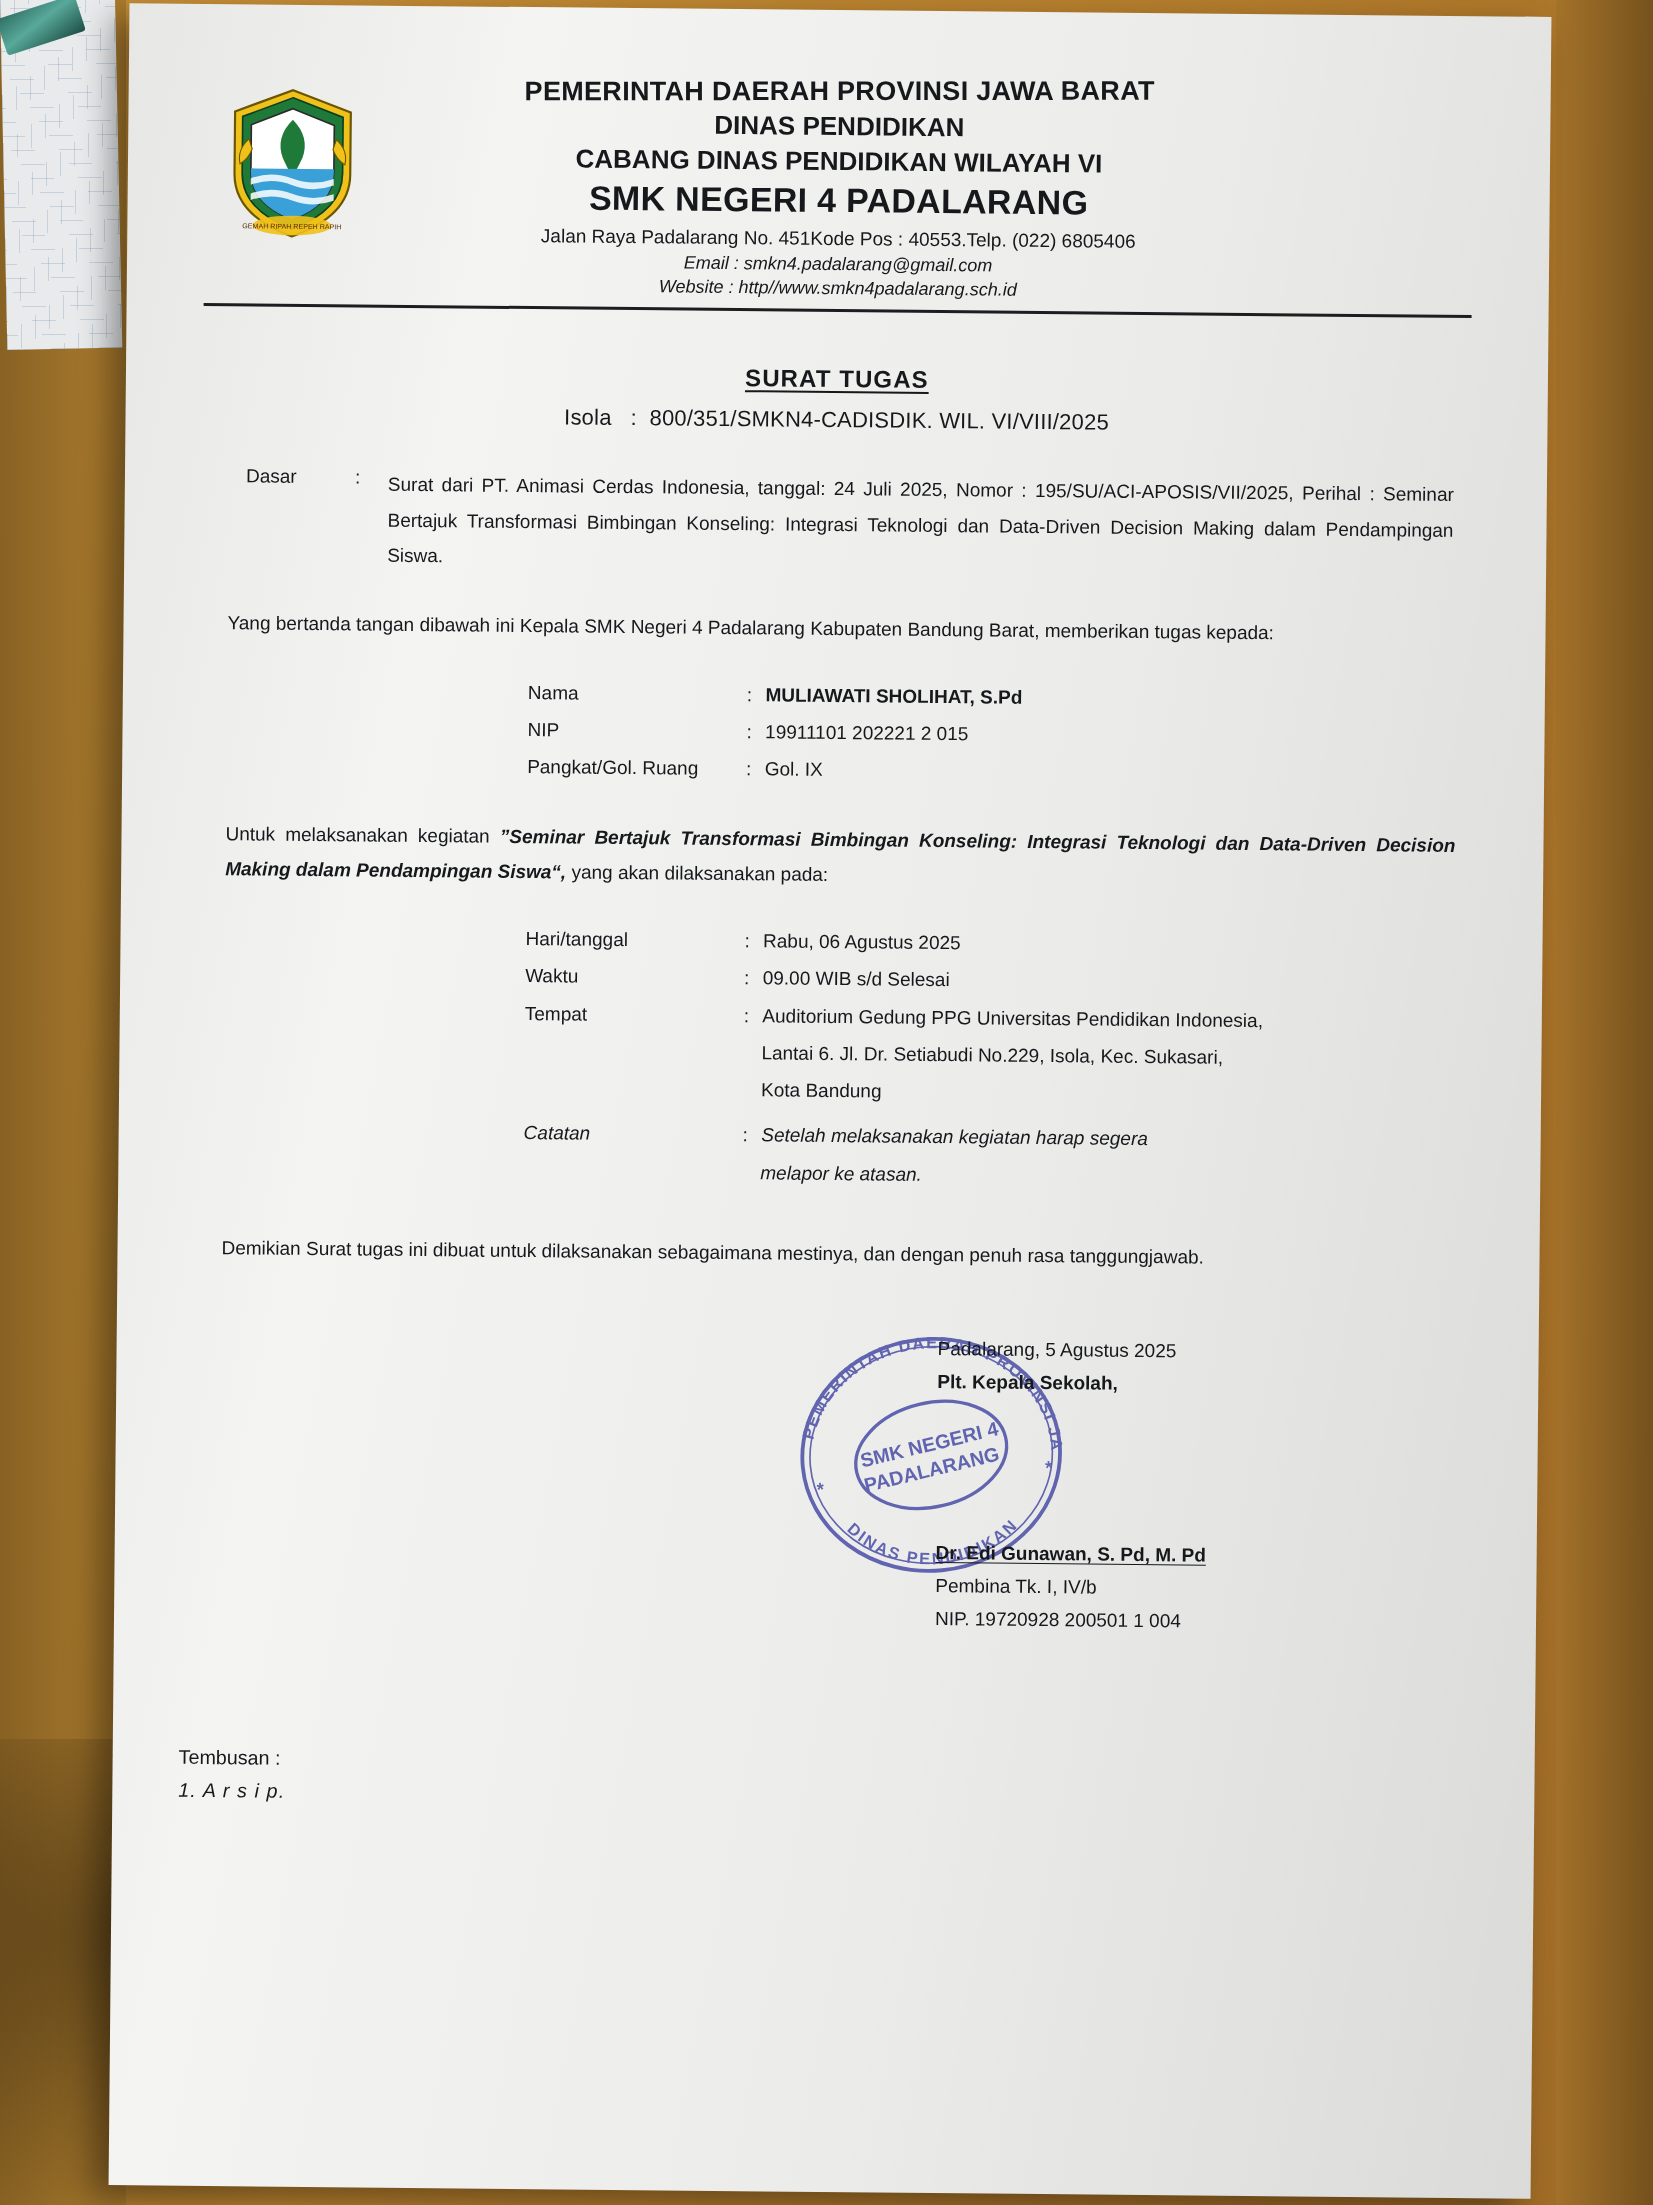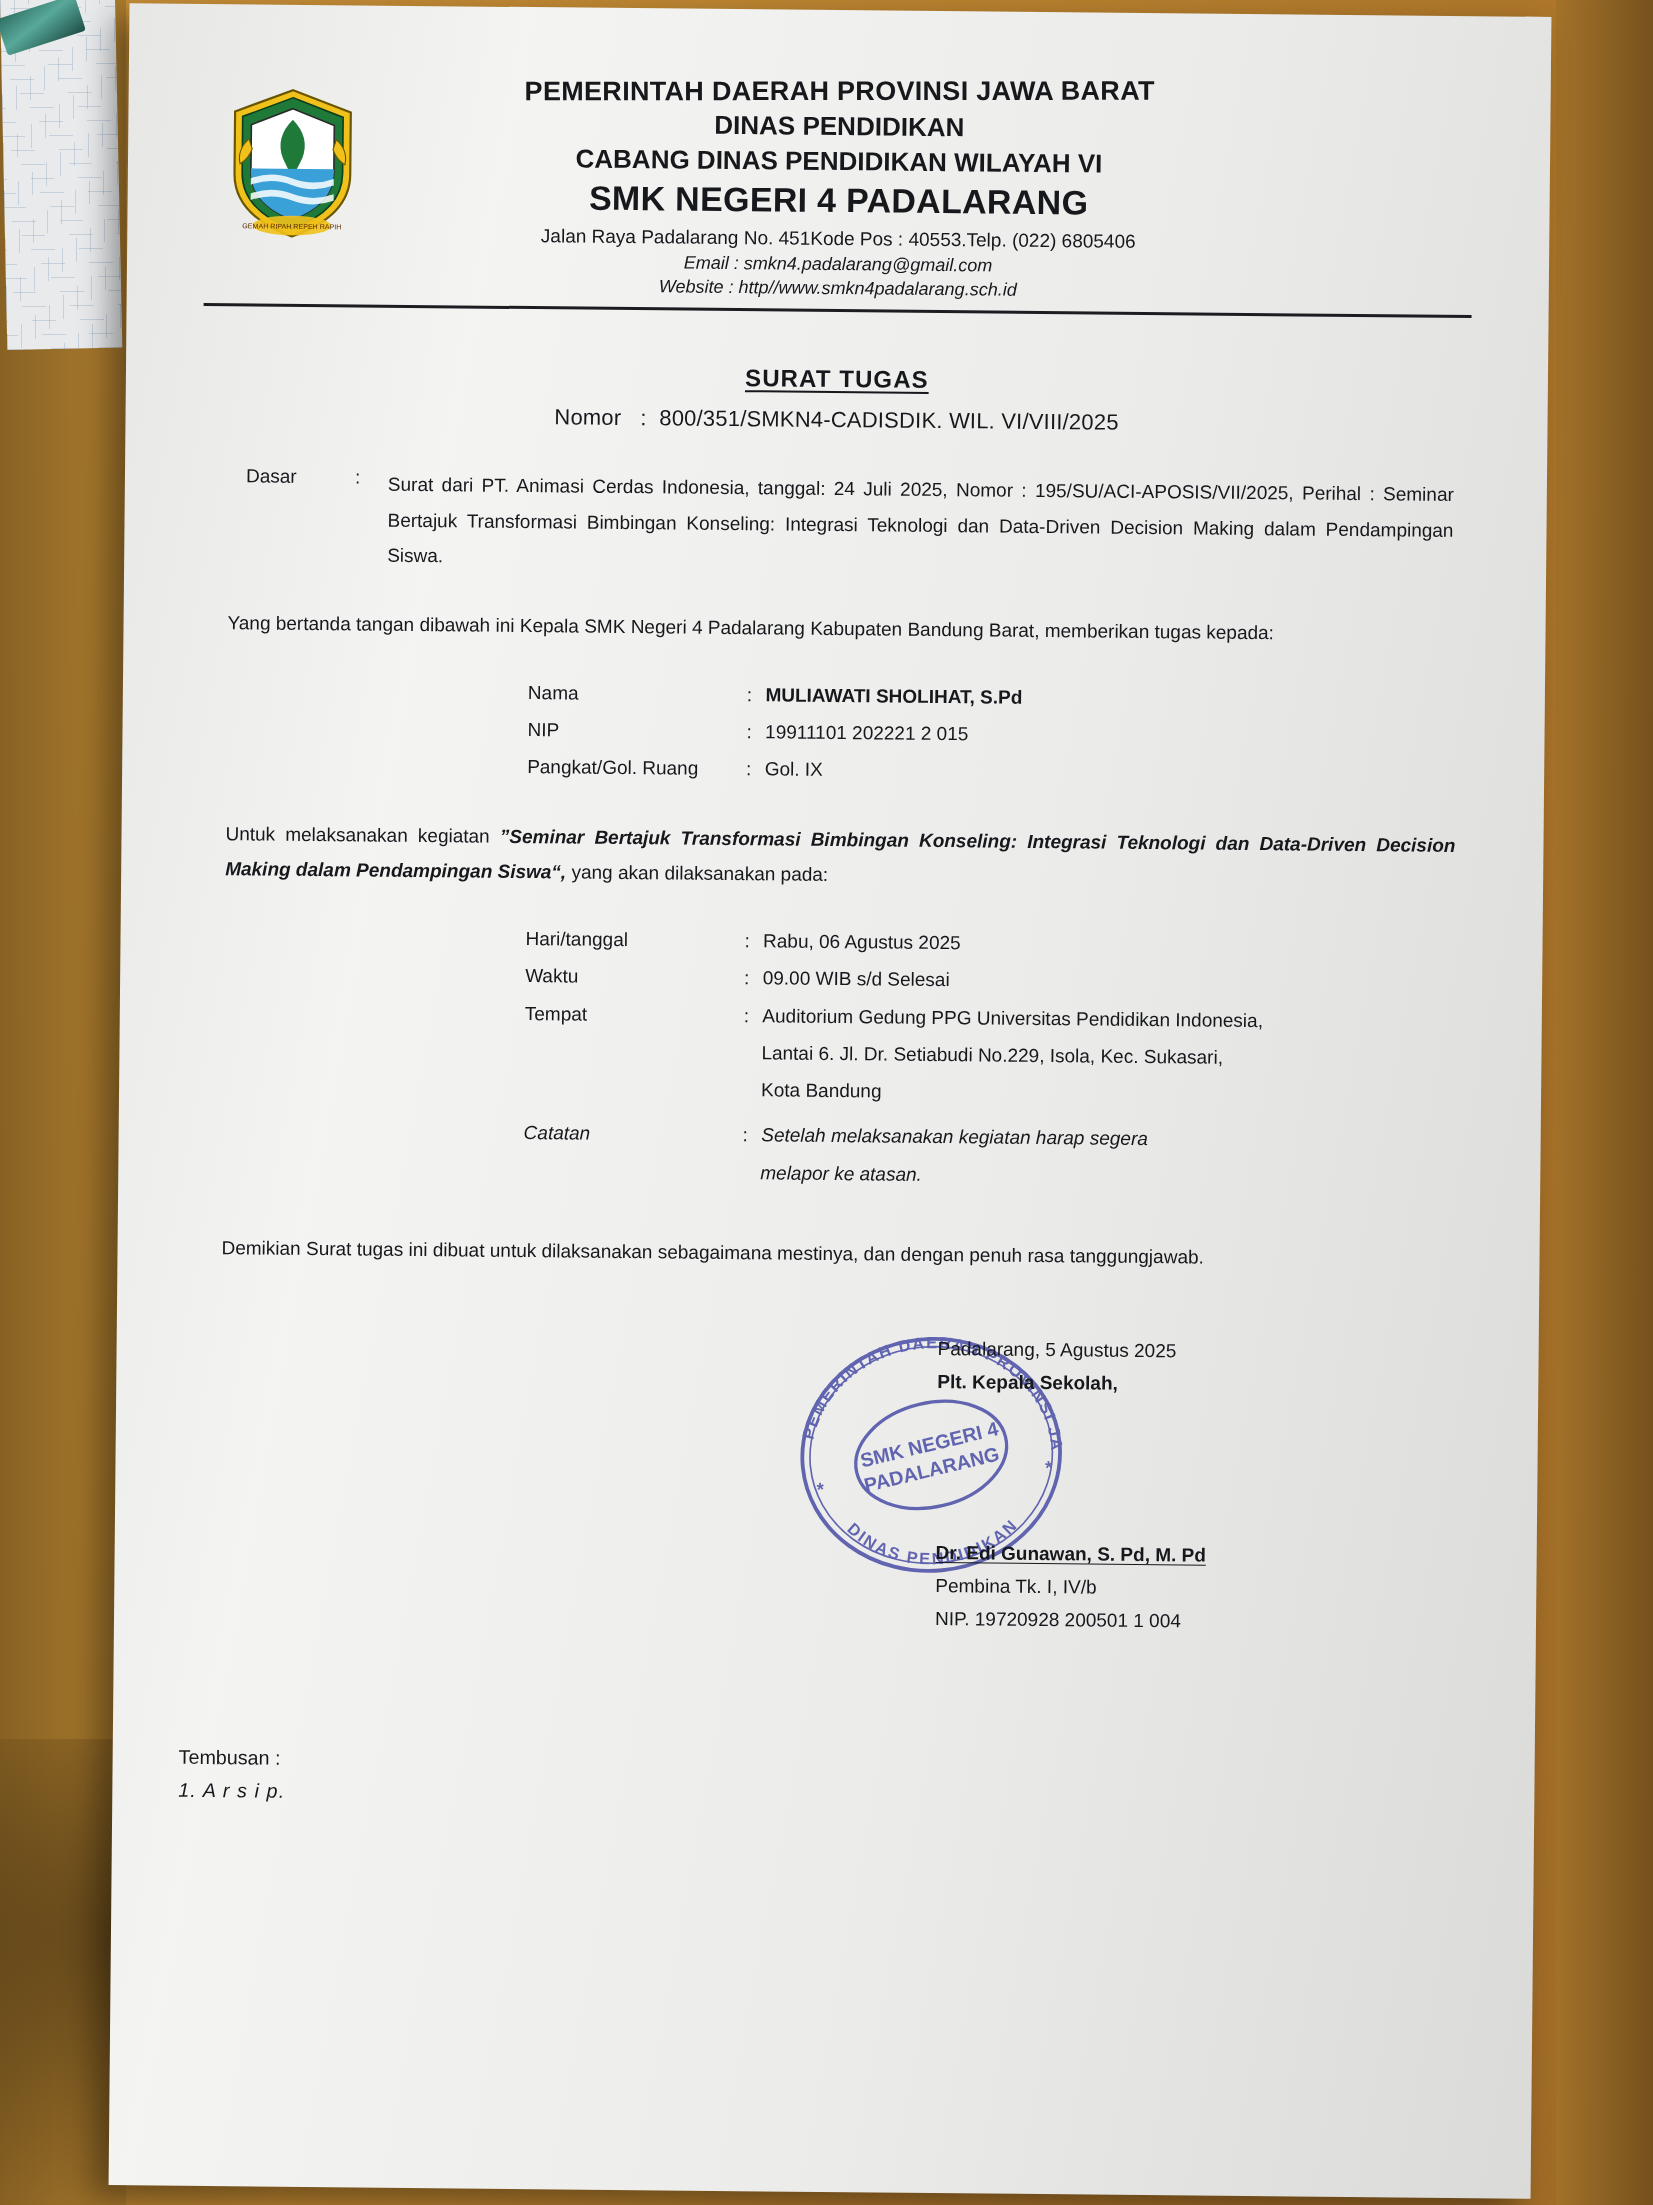--- a/index.html
+++ b/index.html
@@ -272,21 +272,21 @@
       <div class="lh-line3">CABANG DINAS PENDIDIKAN WILAYAH VI</div>
       <div class="lh-line4">SMK NEGERI 4 PADALARANG</div>
       <div class="lh-line5">Jalan Raya Padalarang No. 451Kode Pos : 40553.Telp. (022) 6805406</div>
       <div class="lh-line6">Email : smkn4.padalarang@gmail.com</div>
       <div class="lh-line7">Website : http//www.smkn4padalarang.sch.id</div>
       <div class="lh-rule"></div>
     </div>
 
     <div class="doc-title">SURAT  TUGAS</div>
     <div class="doc-number">
-      <span>Nomor</span>
+      <span>Isola</span>
       &nbsp;&nbsp;<span>:</span>
       &nbsp;<span>800/351/SMKN4-CADISDIK. WIL. VI/VIII/2025</span>
     </div>
 
     <div class="dasar-block">
       <div class="dasar-label">Dasar</div>
       <div class="dasar-colon">:</div>
       <div class="dasar-value">Surat dari PT. Animasi Cerdas Indonesia, tanggal: 24 Juli 2025, Nomor : 195/SU/ACI-APOSIS/VII/2025, Perihal : Seminar Bertajuk Transformasi Bimbingan Konseling: Integrasi Teknologi dan Data-Driven Decision Making dalam Pendampingan Siswa.</div>
     </div>
 

